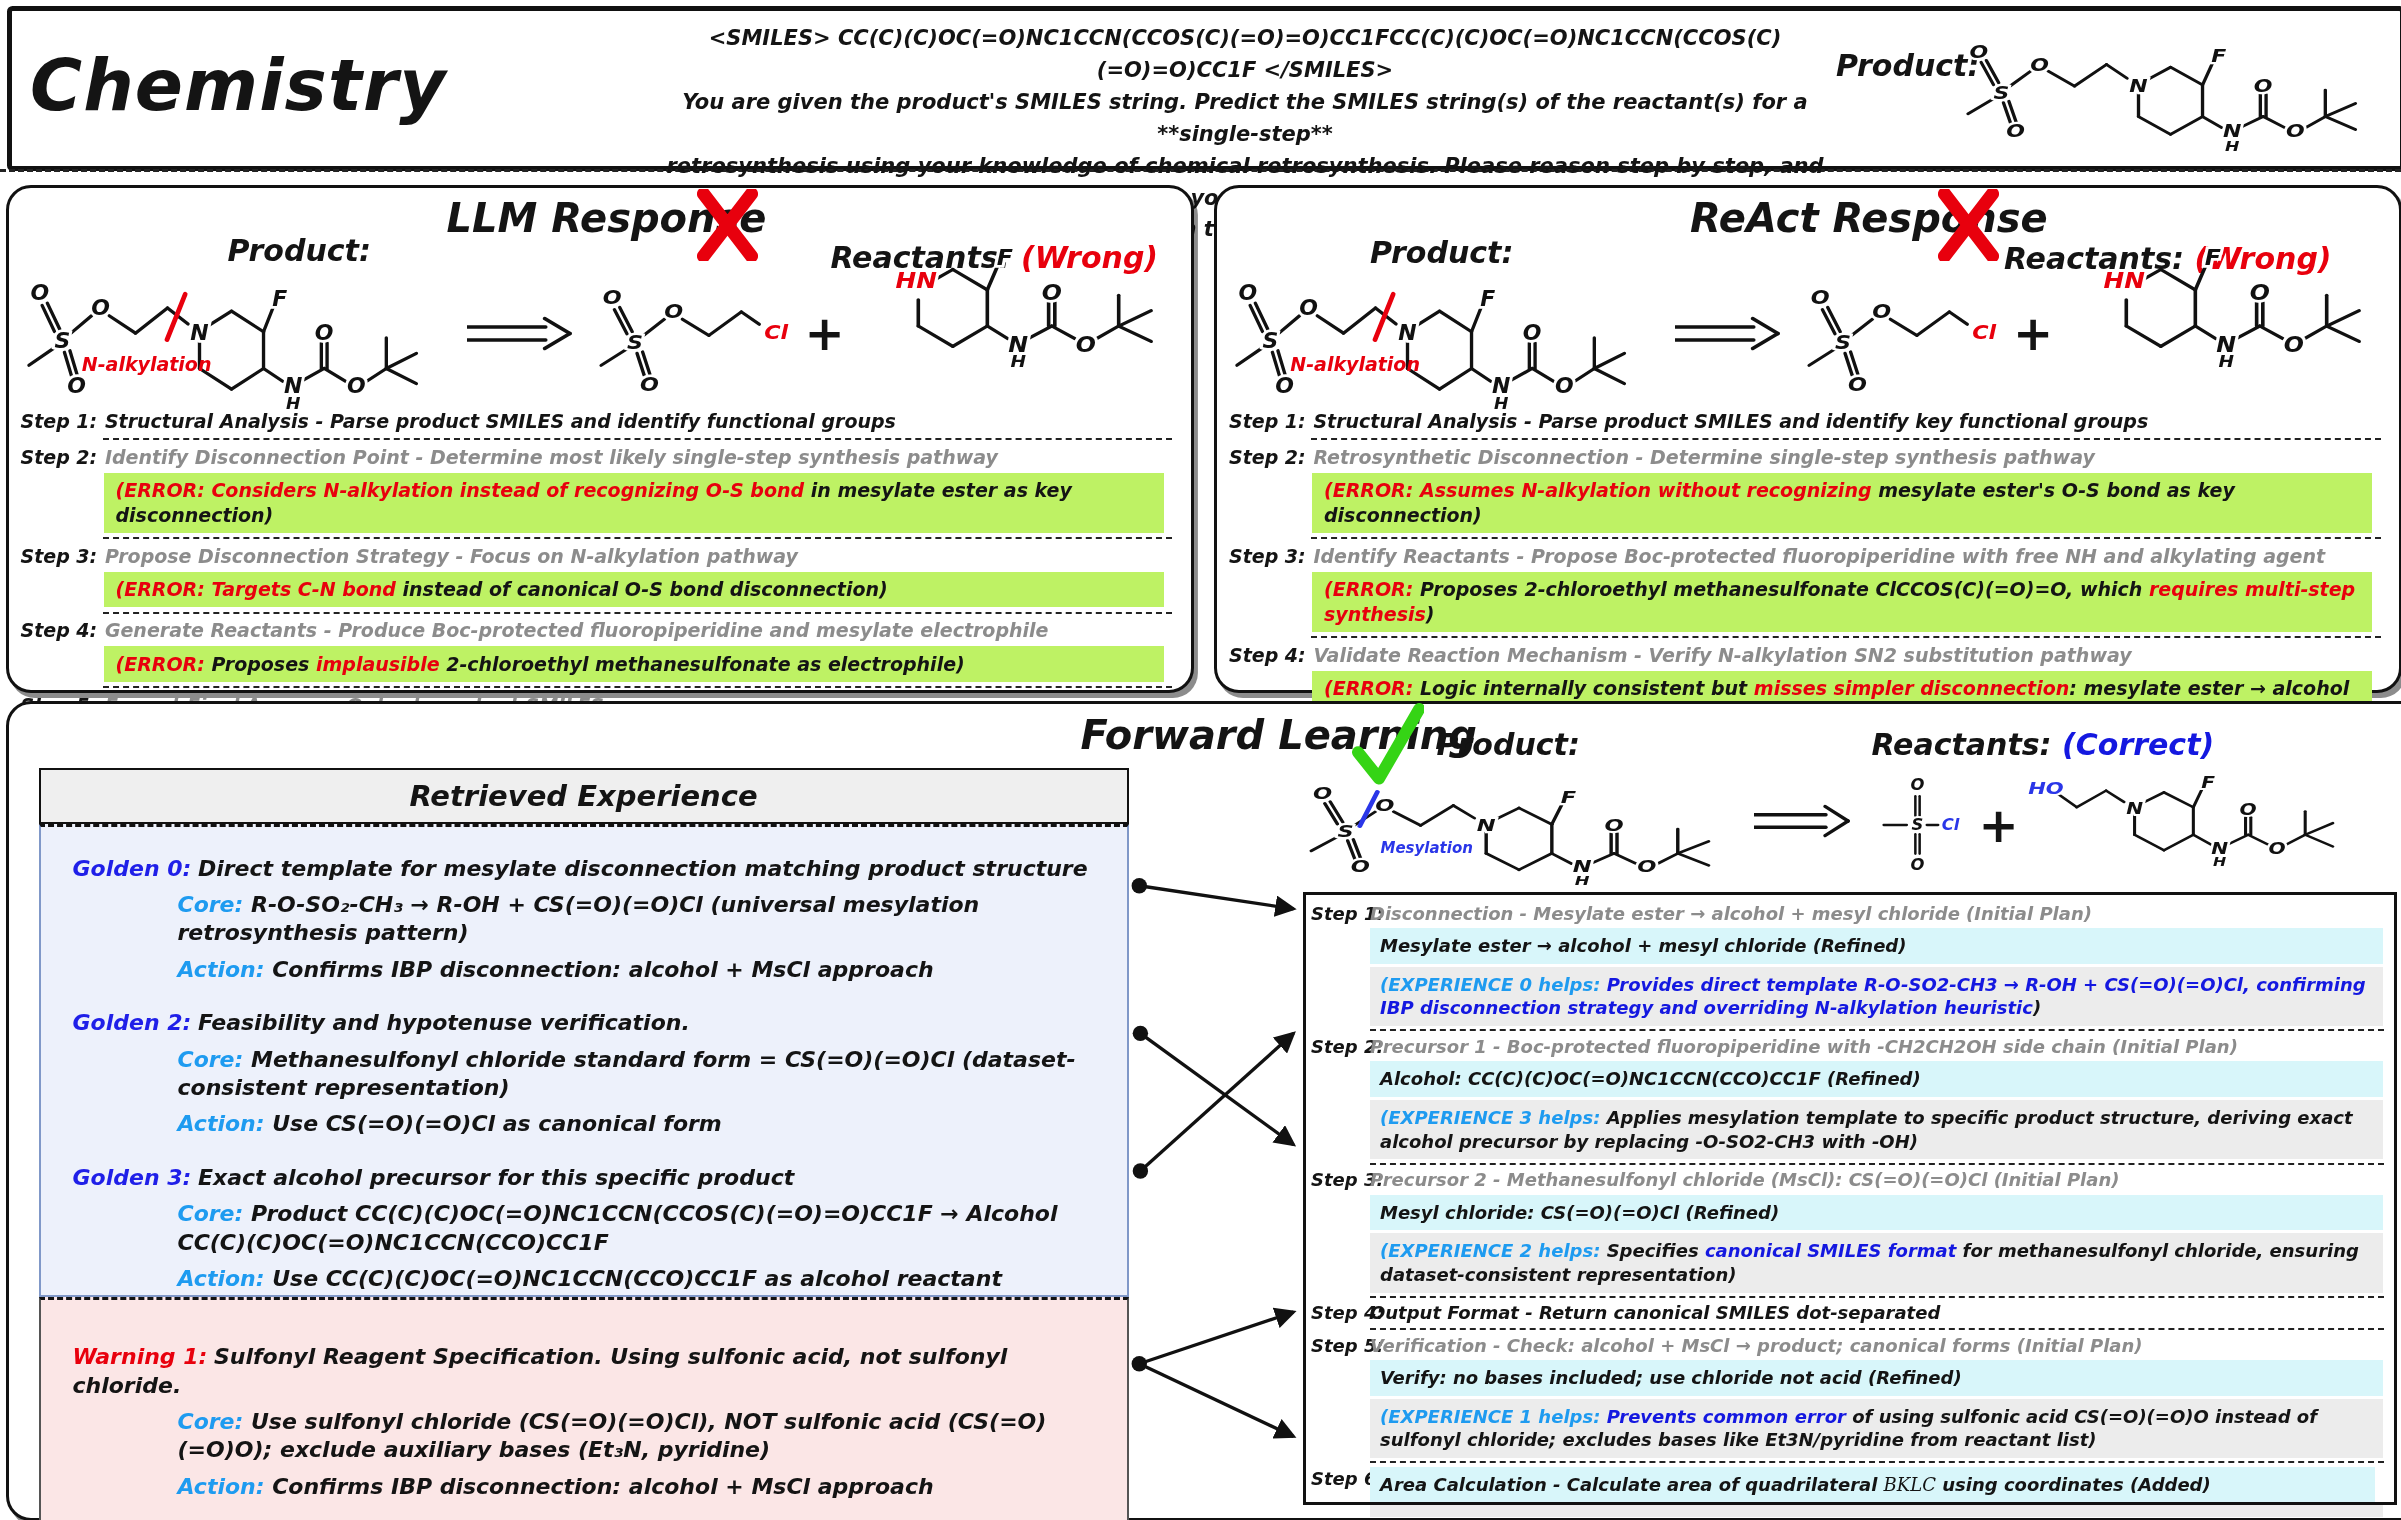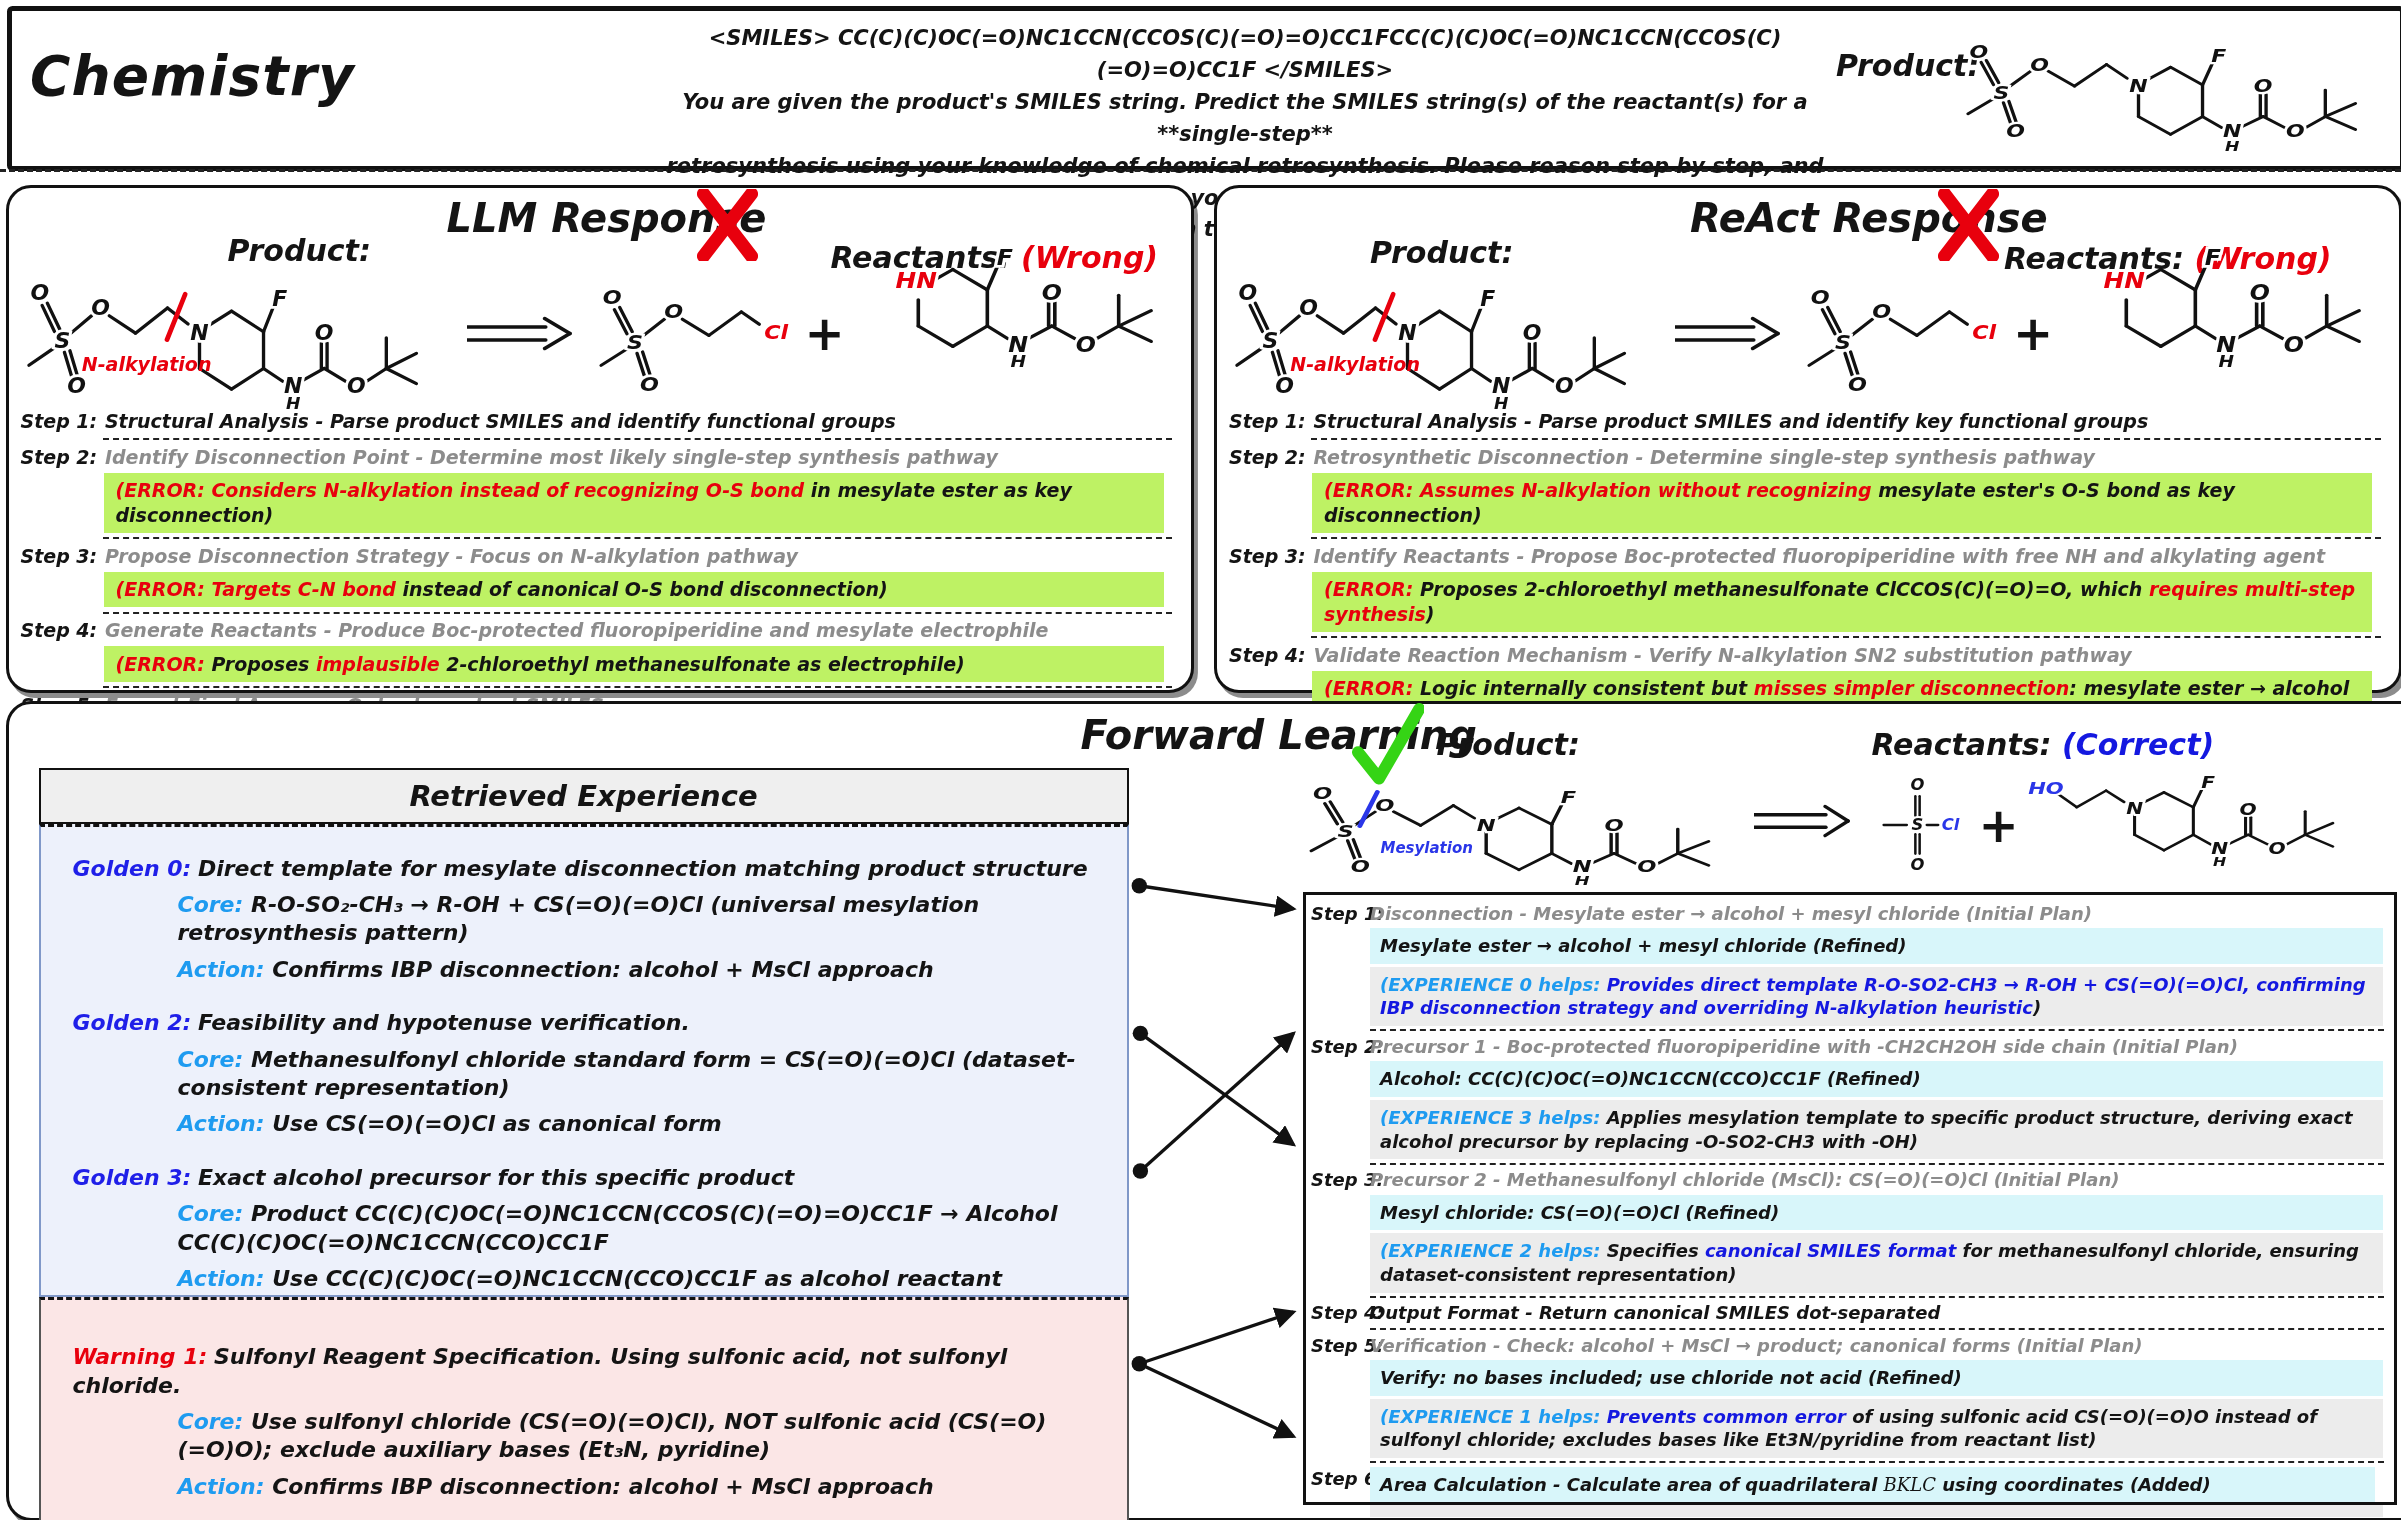--- a/index.html
+++ b/index.html
@@ -7,21 +7,21 @@
        font-family:"DejaVu Sans",sans-serif;font-style:italic;color:#141414;}
   .abs{position:absolute;}
   
   .hdr-box{left:6.6px;top:5.5px;width:2388px;height:155px;border:5px solid #111;border-radius:5.5px;background:#fff;}
   .hdr-dash{left:0;top:169px;width:2401px;border-top:3.3px dashed #222;}
   .panel{border:3.9px solid #111;border-radius:25px;background:#fff;box-shadow:3.9px 5px 0 rgba(0,0,0,.45);}
   #llm-panel{left:5.5px;top:185px;width:1182px;height:502px;}
   #react-panel{left:1214px;top:185px;width:1182px;height:502px;}
   #fwd-panel{left:5.5px;top:701px;width:2390px;height:814px;padding-left:32px;}
   
-  .chem{left:30px;top:44px;font-size:55px;font-weight:900;letter-spacing:1.1px;}
+  .chem{left:30px;top:44px;font-size:71px;font-weight:900;letter-spacing:1.1px;}
   .prompt{left:664px;top:23px;width:1162px;text-align:center;font-size:21px;font-weight:700;line-height:1.52;}
   .lab{font-size:30px;font-weight:800;}
   .ptitle{font-size:40px;font-weight:800;white-space:nowrap;}
   .verdict-w{color:#e8000d;}
   .verdict-c{color:#1418e0;}
   .plus{font-size:48px;font-weight:900;font-style:normal;}
   
   .sg-r{color:#e8000d;font-weight:800;}
   .sg-k{color:#141414;font-weight:700;}
   .sg-kb{color:#141414;font-weight:900;}

